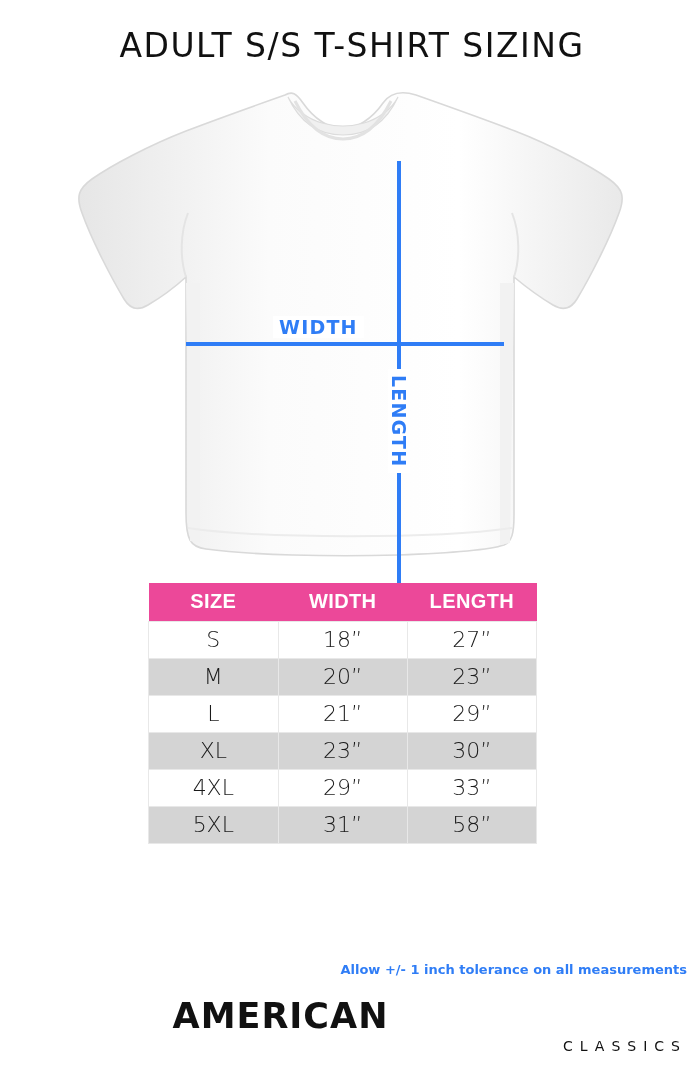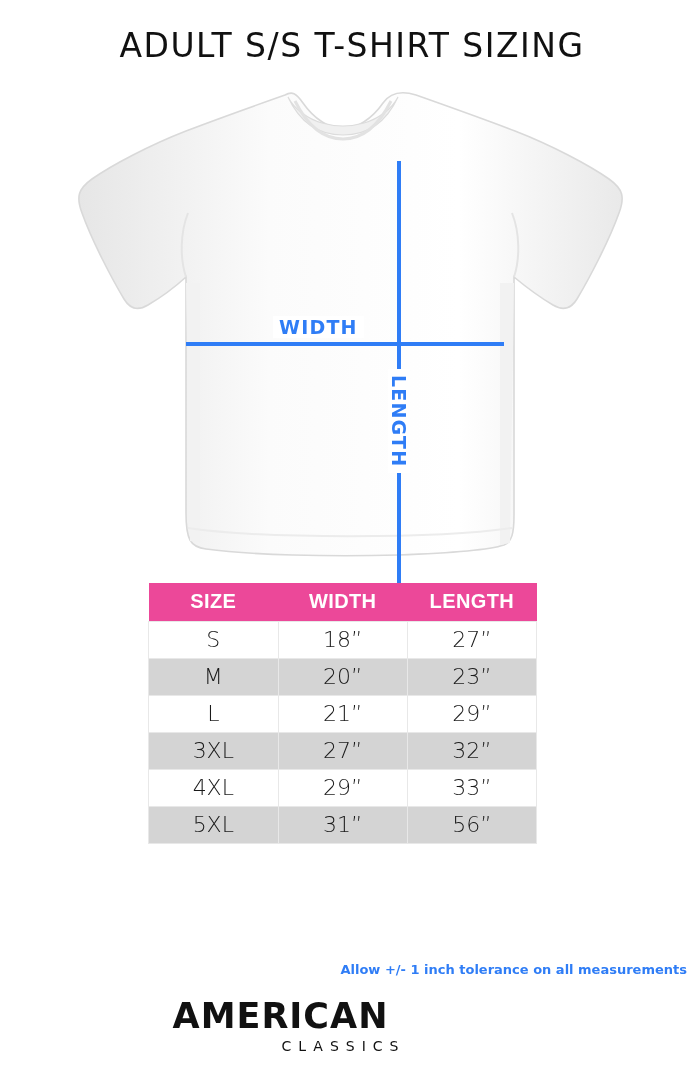--- a/index.html
+++ b/index.html
@@ -141,21 +141,21 @@
     font-weight: bold;
     letter-spacing: 1px;
     color: #111111;
     font-family: "DejaVu Sans", sans-serif;
   }
   .brand-sub {
     position: absolute;
     top: 1038px;
     left: 0;
     width: 687px;
-    text-align: center;
+    text-align: right;
     font-size: 14px;
     letter-spacing: 7px;
     color: #111111;
     font-family: "DejaVu Sans", sans-serif;
   }
 </style>
 </head>
 <body>
 
 <h1 class="page-title">ADULT S/S T-SHIRT SIZING</h1>
@@ -241,32 +241,32 @@
       <td>M</td>
       <td>20”</td>
       <td>23”</td>
     </tr>
     <tr class="odd">
       <td>L</td>
       <td>21”</td>
       <td>29”</td>
     </tr>
     <tr class="even">
-      <td>3XL</td>
-      <td>27”</td>
-      <td>32”</td>
+      <td>XL</td>
+      <td>23”</td>
+      <td>30”</td>
     </tr>
     <tr class="odd">
       <td>4XL</td>
       <td>29”</td>
       <td>33”</td>
     </tr>
     <tr class="even">
       <td>5XL</td>
       <td>31”</td>
-      <td>56”</td>
+      <td>58”</td>
     </tr>
   </tbody>
 </table>
 
 <div class="tolerance">Allow +/- 1 inch tolerance on all measurements</div>
 <div class="brand">AMERICAN</div>
 <div class="brand-sub">CLASSICS</div>
 
 </body></html>

